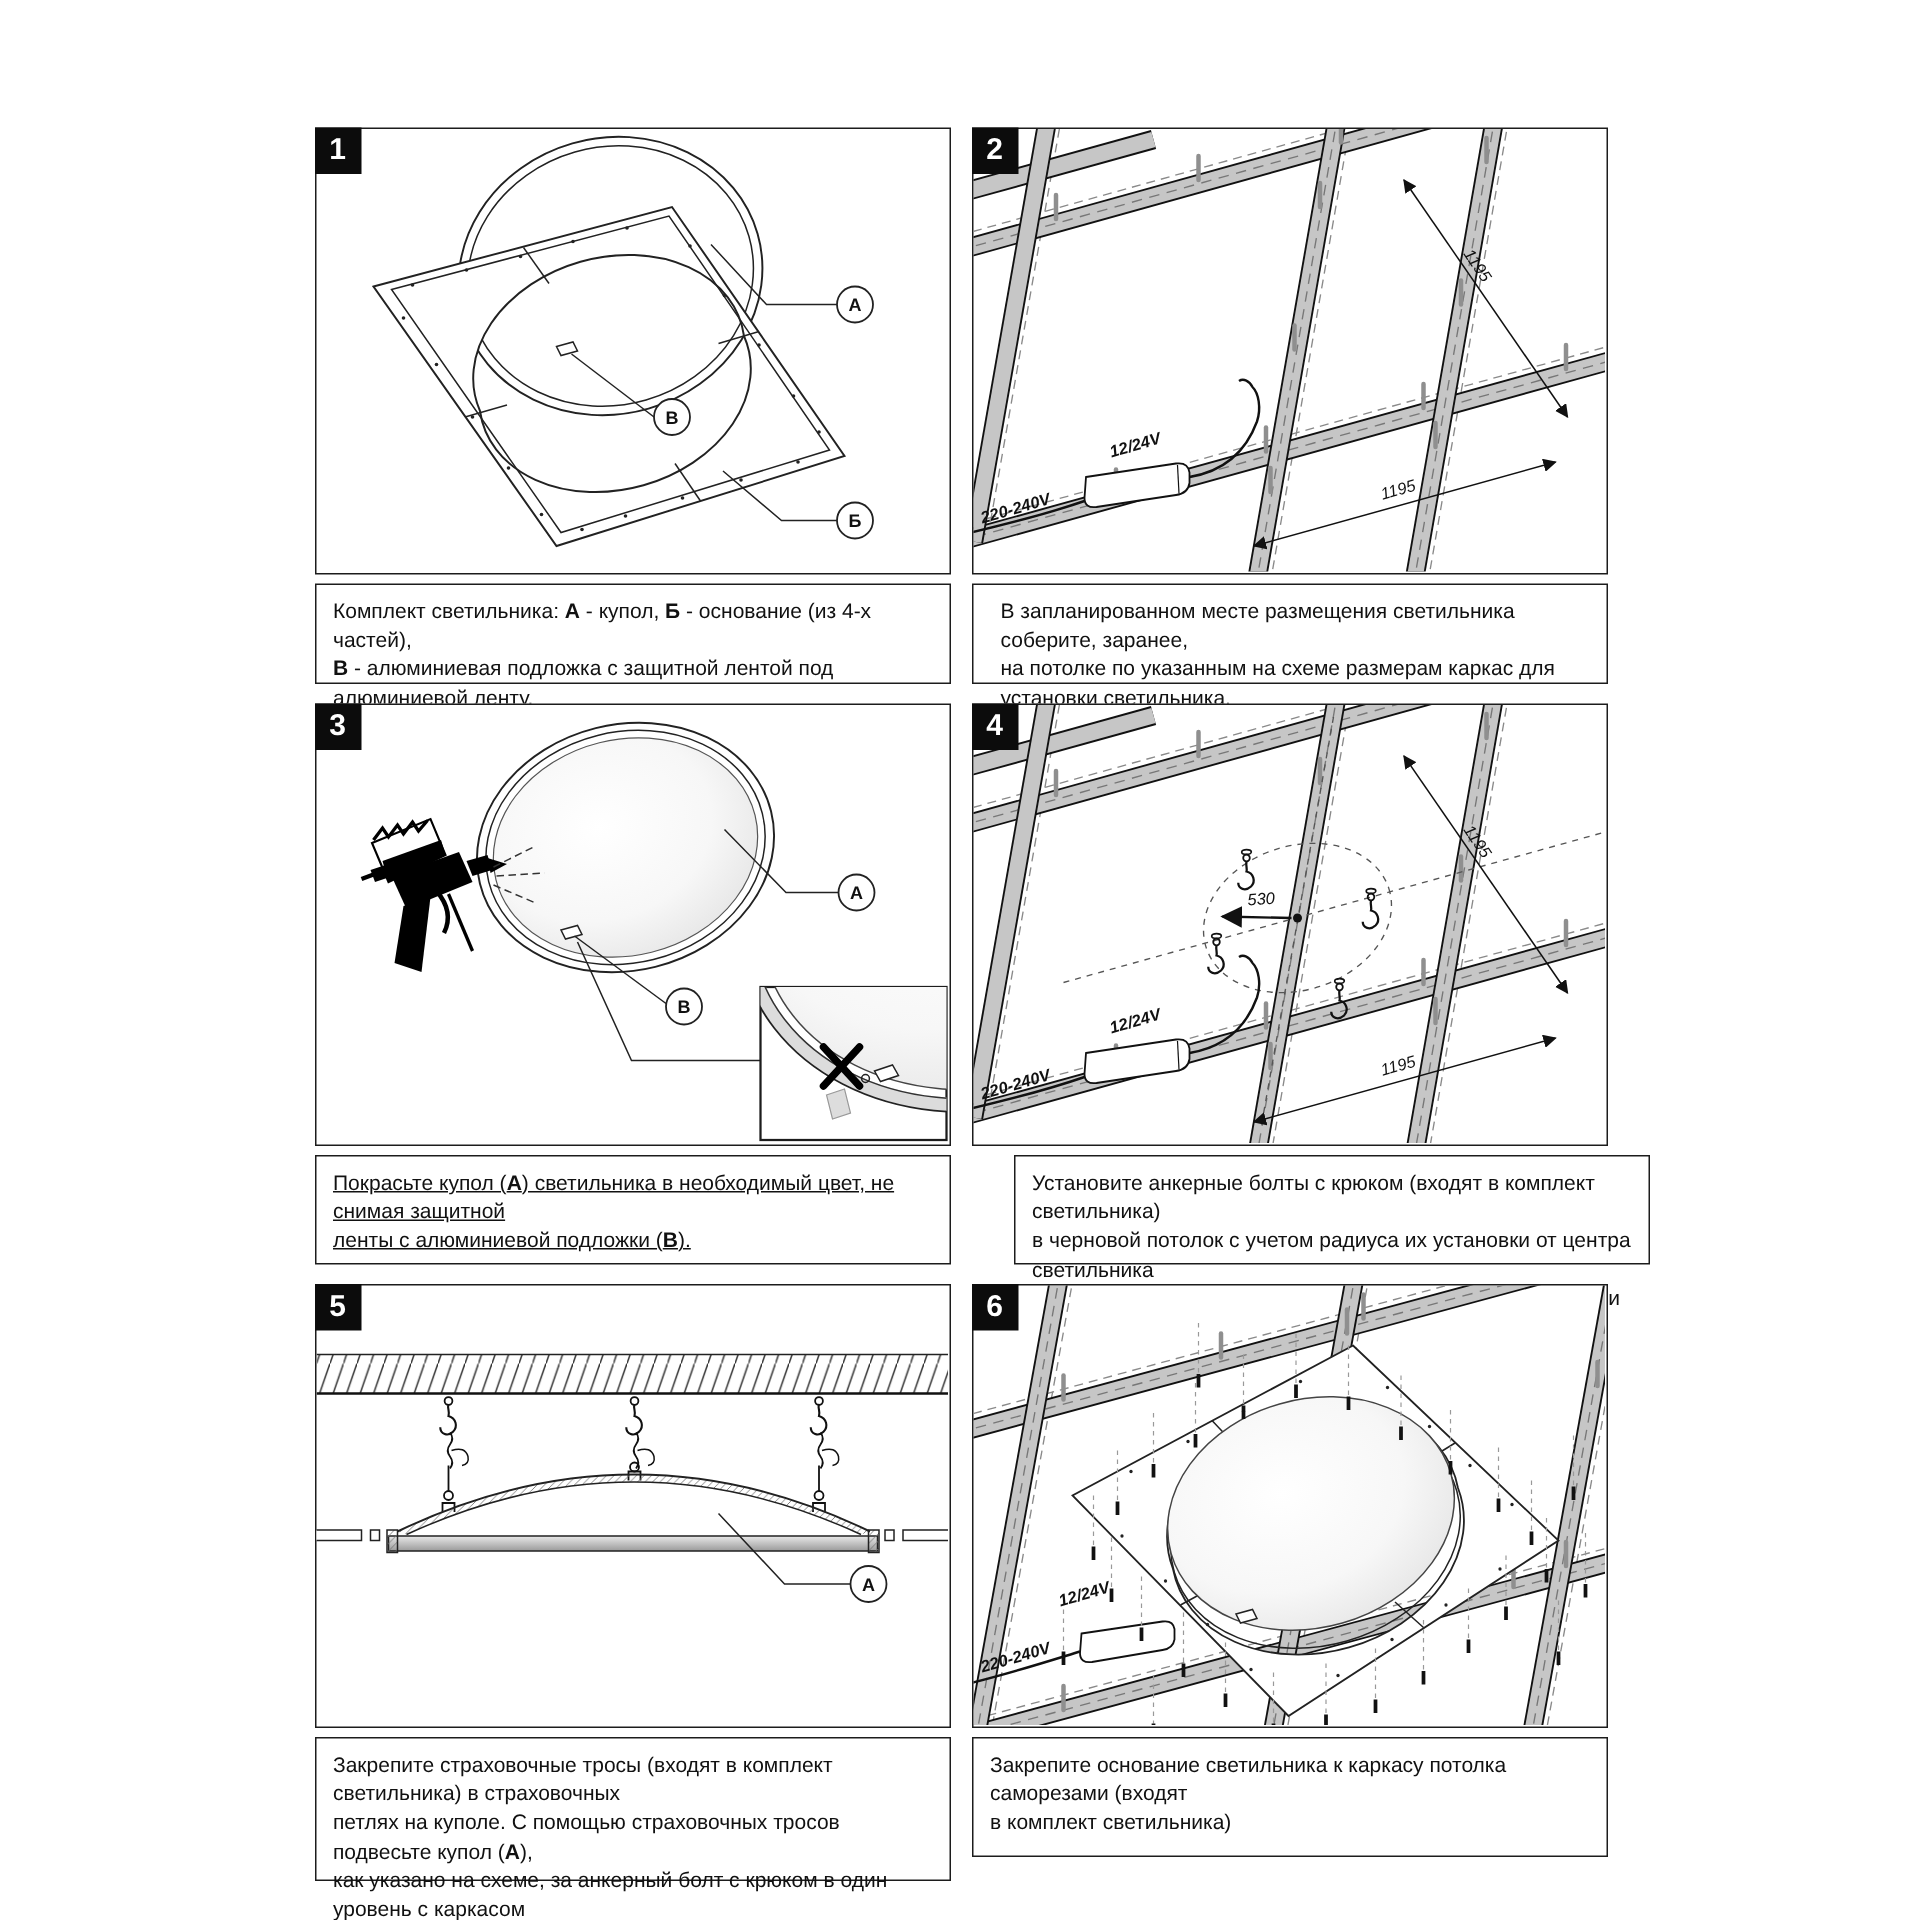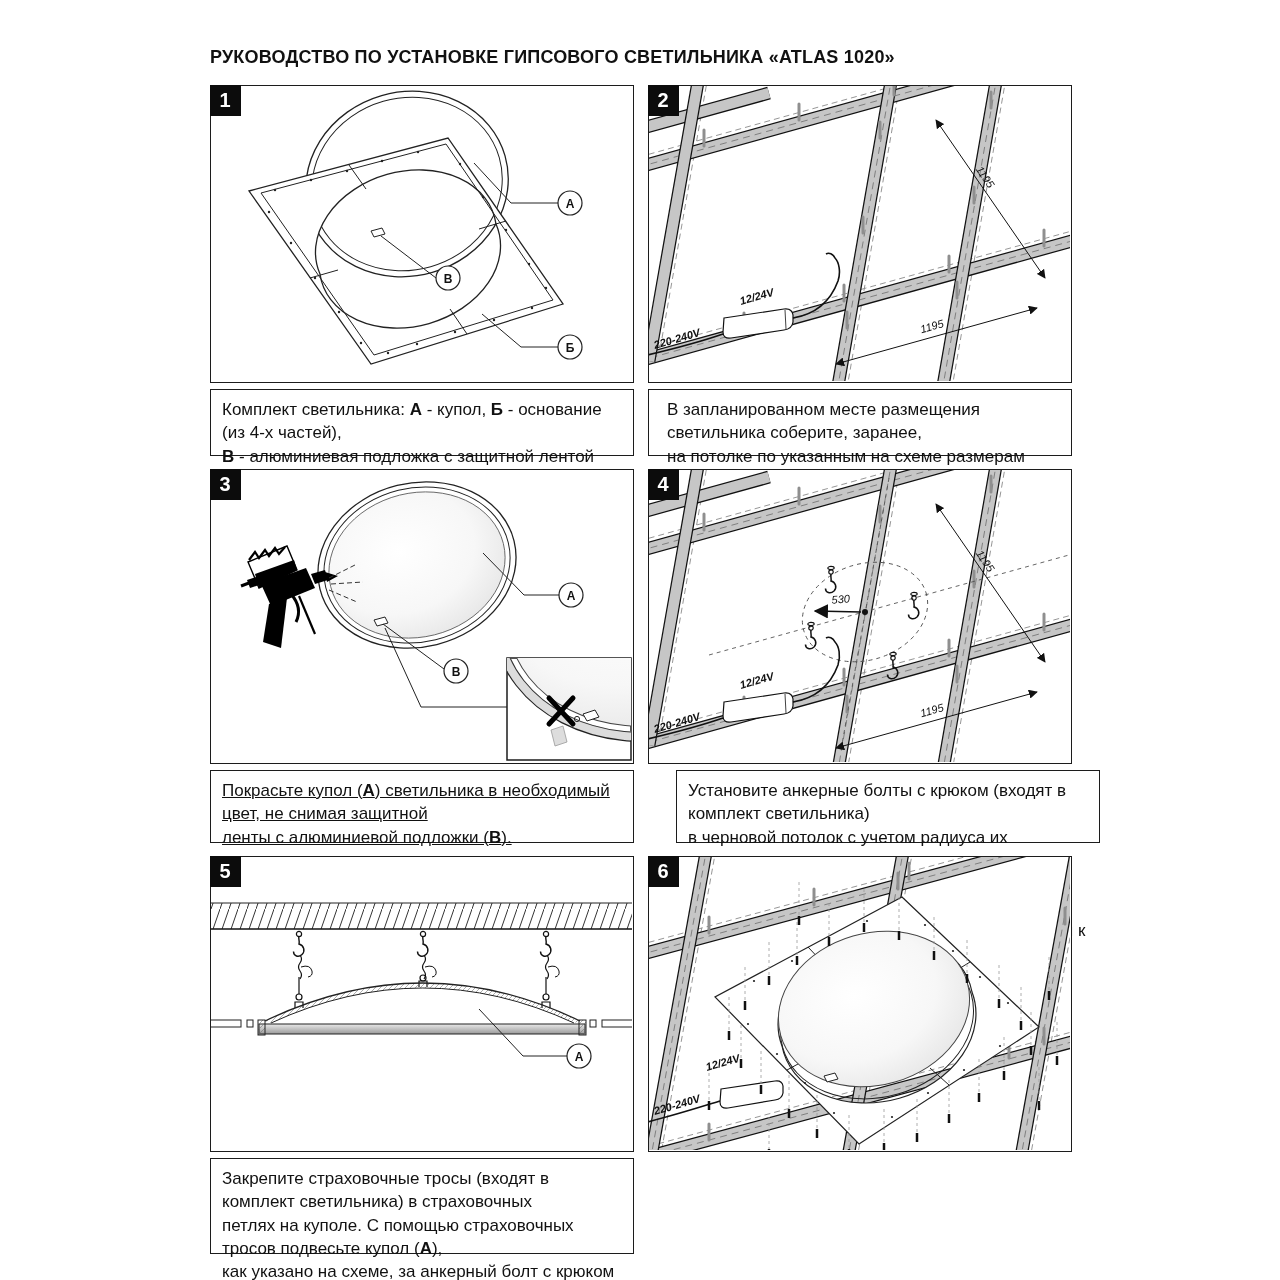--- a/index.html
+++ b/index.html
@@ -5,33 +5,32 @@
   html,body{margin:0;padding:0;background:#fff;}
   #page{position:relative;width:1280px;height:1280px;background:#ffffff;
         font-family:"Liberation Sans",sans-serif;color:#111;overflow:hidden;}
   #title{position:absolute;left:210px;top:47px;font-size:18px;font-weight:bold;
          letter-spacing:.2px;color:#111;white-space:nowrap;}
   .panel-art{position:absolute;width:424px;background:#fff;border:1.5px solid #1c1c1c;box-sizing:border-box;}
   .panel-art svg{display:block;}
   .badge{position:absolute;top:-1.5px;left:-1.5px;width:31px;height:31px;background:#0c0c0c;
          color:#fff;font-weight:bold;font-size:20px;display:flex;align-items:center;justify-content:center;z-index:2;}
   .panel-cap{position:absolute;width:424px;background:#fff;border:1.5px solid #1c1c1c;box-sizing:border-box;
-             padding:8px 11px;font-size:17px;line-height:1.37;white-space:pre-line;color:#111;}
+             padding:8px 11px;font-size:14px;line-height:1.37;white-space:pre-line;color:#111;}
   .panel-cap b{font-weight:bold;}
   svg{font-family:"Liberation Sans",sans-serif;}
   text{fill:#111;}
   .lbl{font-size:12px;font-weight:bold;text-anchor:middle;}
   .dim{font-size:11px;font-style:italic;text-anchor:middle;}
   .volt{font-size:11px;font-style:italic;font-weight:bold;}
 </style>
 </head>
 <body>
 
 <div id="page">
-  <div id="title">РУКОВОДСТВО ПО УСТАНОВКЕ ГИПСОВОГО СВЕТИЛЬНИКА «ATLAS 1020»</div>
 
   <div class="panel-art" style="left:210px;top:85px;height:298px;">
     <div class="badge">1</div>
     <svg width="421" height="295" viewBox="0 0 421 295">
 
       <g transform="rotate(-16 196 98)">
         <ellipse cx="196" cy="98" rx="102" ry="92" fill="none" stroke="#222" stroke-width="1.3"></ellipse>
         <ellipse cx="196" cy="98" rx="96" ry="86" fill="none" stroke="#222" stroke-width="1"></ellipse>
       </g>
 
@@ -563,13 +562,15 @@
           <line x1="120" y1="292" x2="120" y2="293"></line>
             <line x1="60" y1="244" x2="60" y2="253"></line>
             <line x1="150" y1="59" x2="150" y2="68"></line>
             <line x1="390" y1="244" x2="390" y2="253"></line>
         </g>
       </g>
       <text x="58" y="214" class="volt" transform="rotate(-16 58 214)">12/24V</text>
       <text x="6" y="258" class="volt" transform="rotate(-16 6 258)">220-240V</text>
     </svg>
   </div>
+  <div class="panel-cap" style="left:648px;top:1158px;height:80px;"><span>Закрепите основание светильника к каркасу потолка саморезами (входят
+в комплект светильника)</span></div>
 </div>
 
 </body></html>

